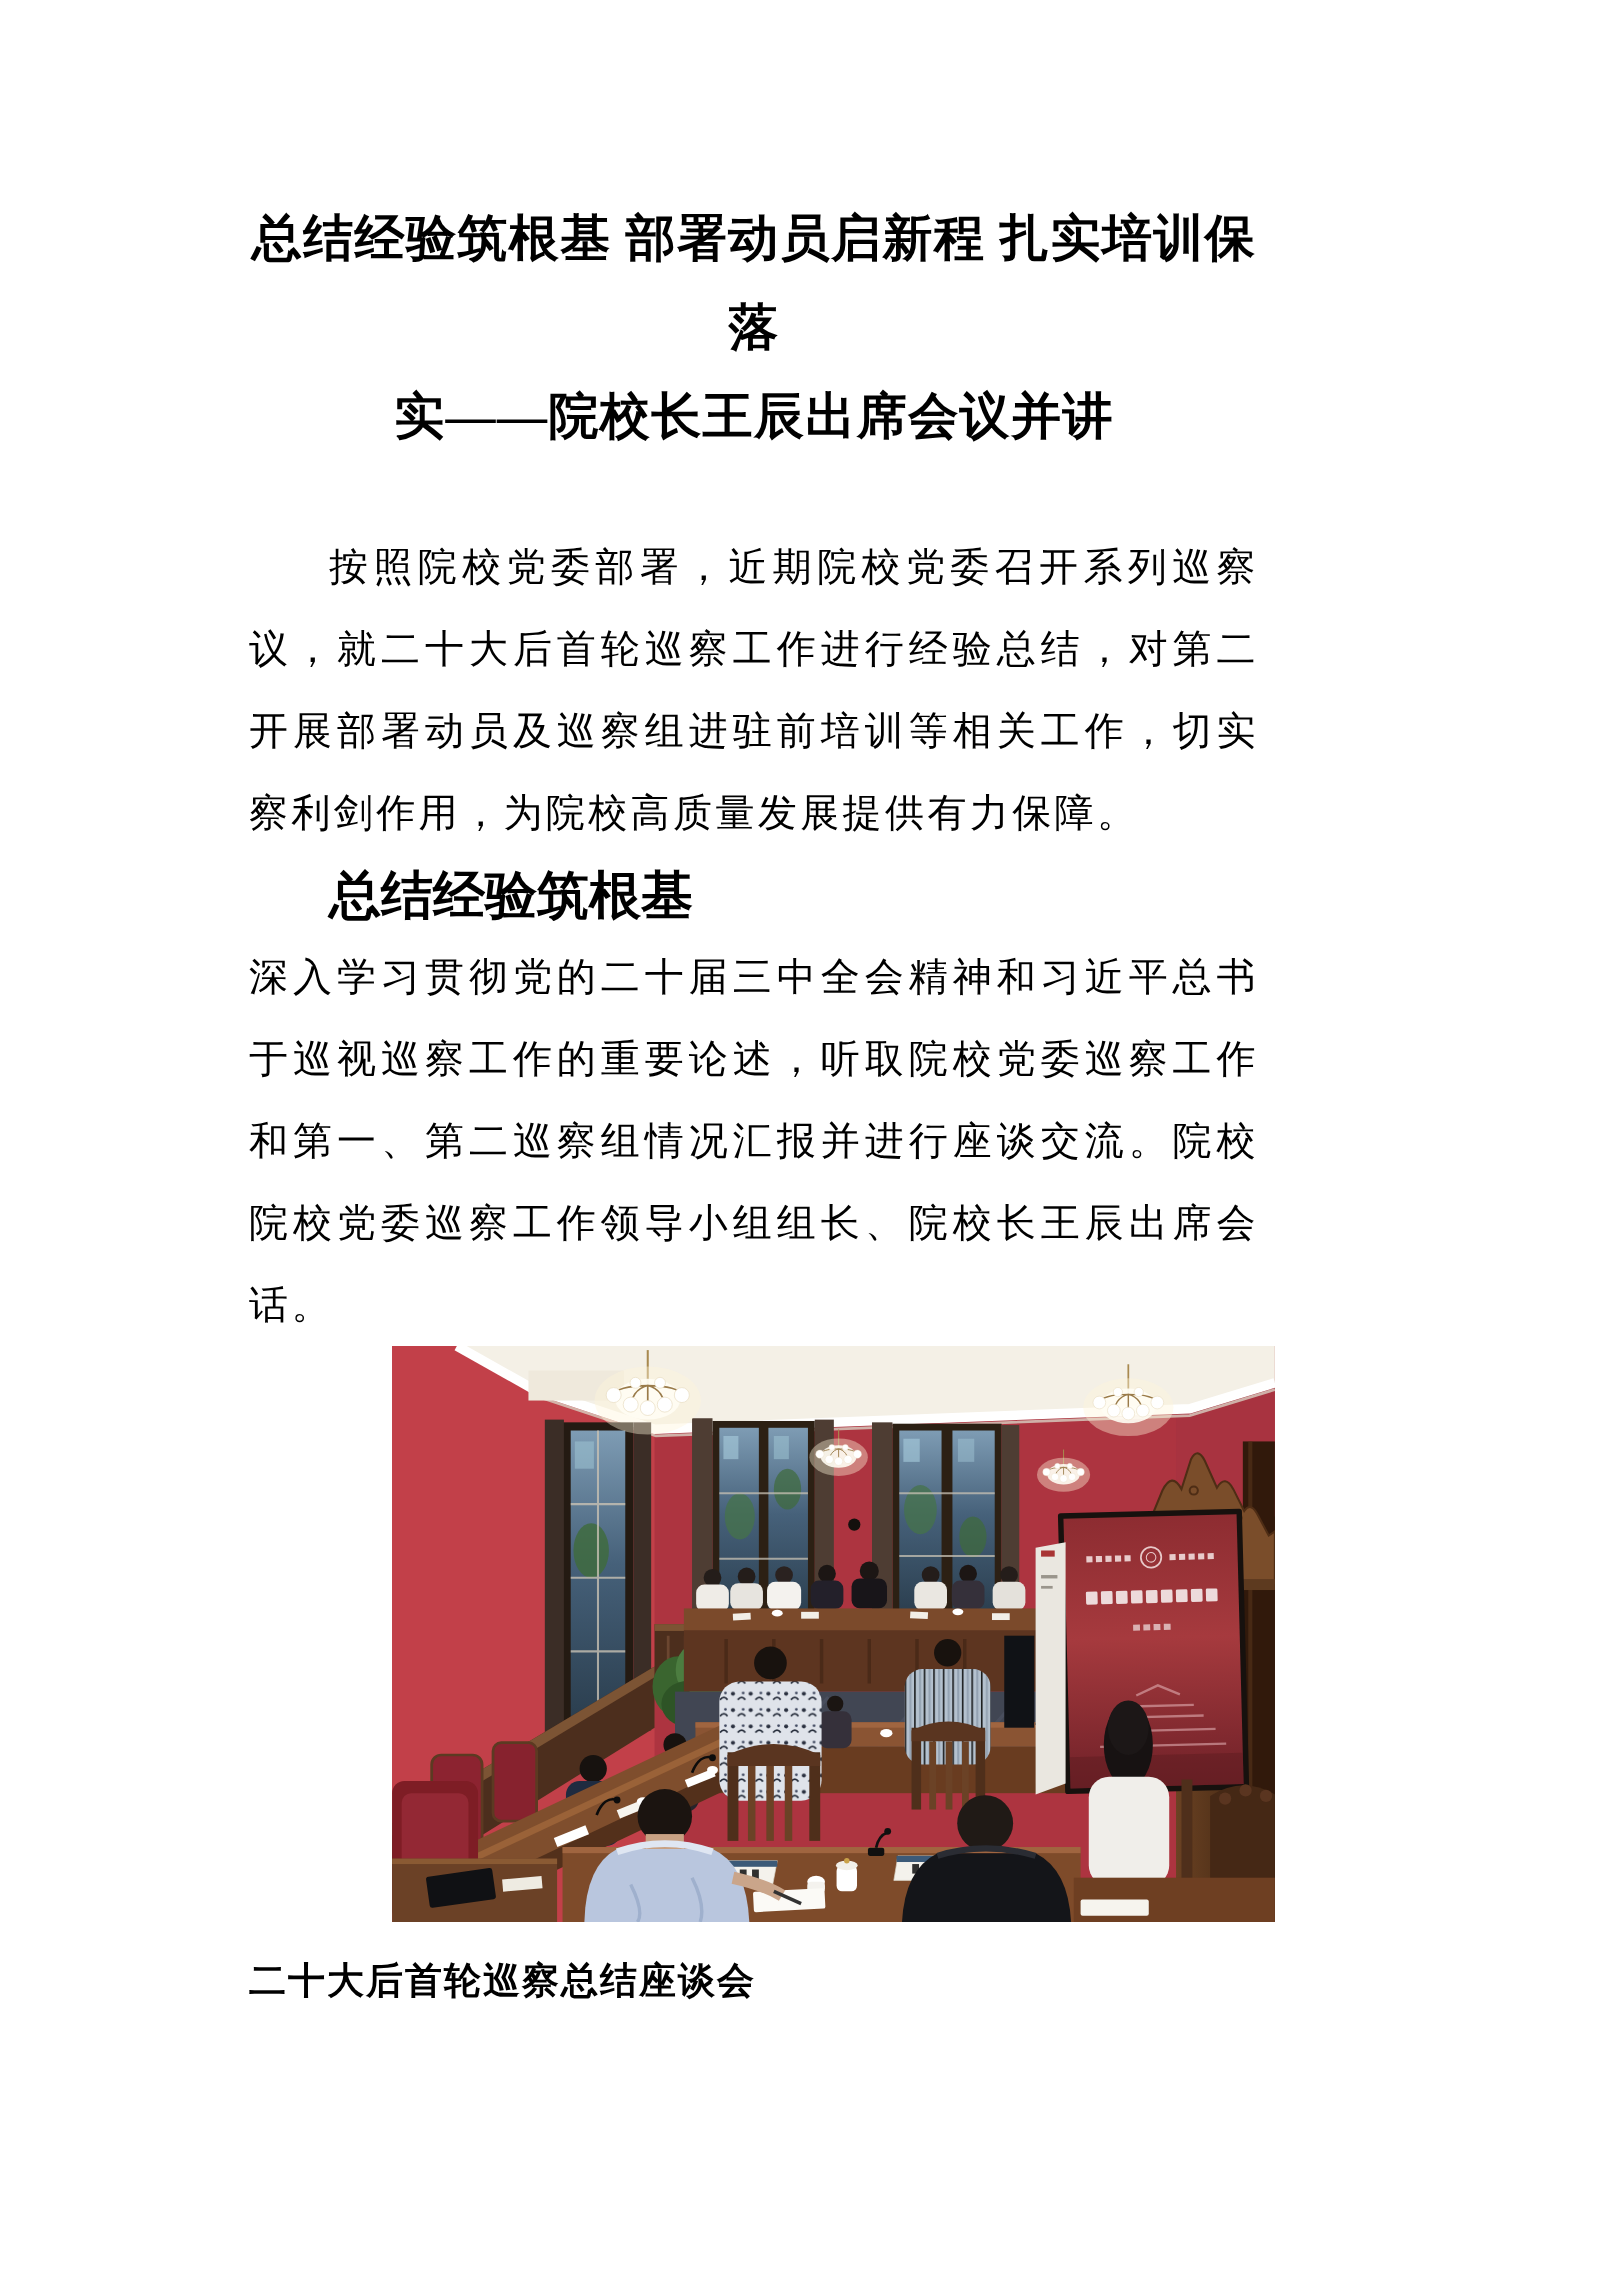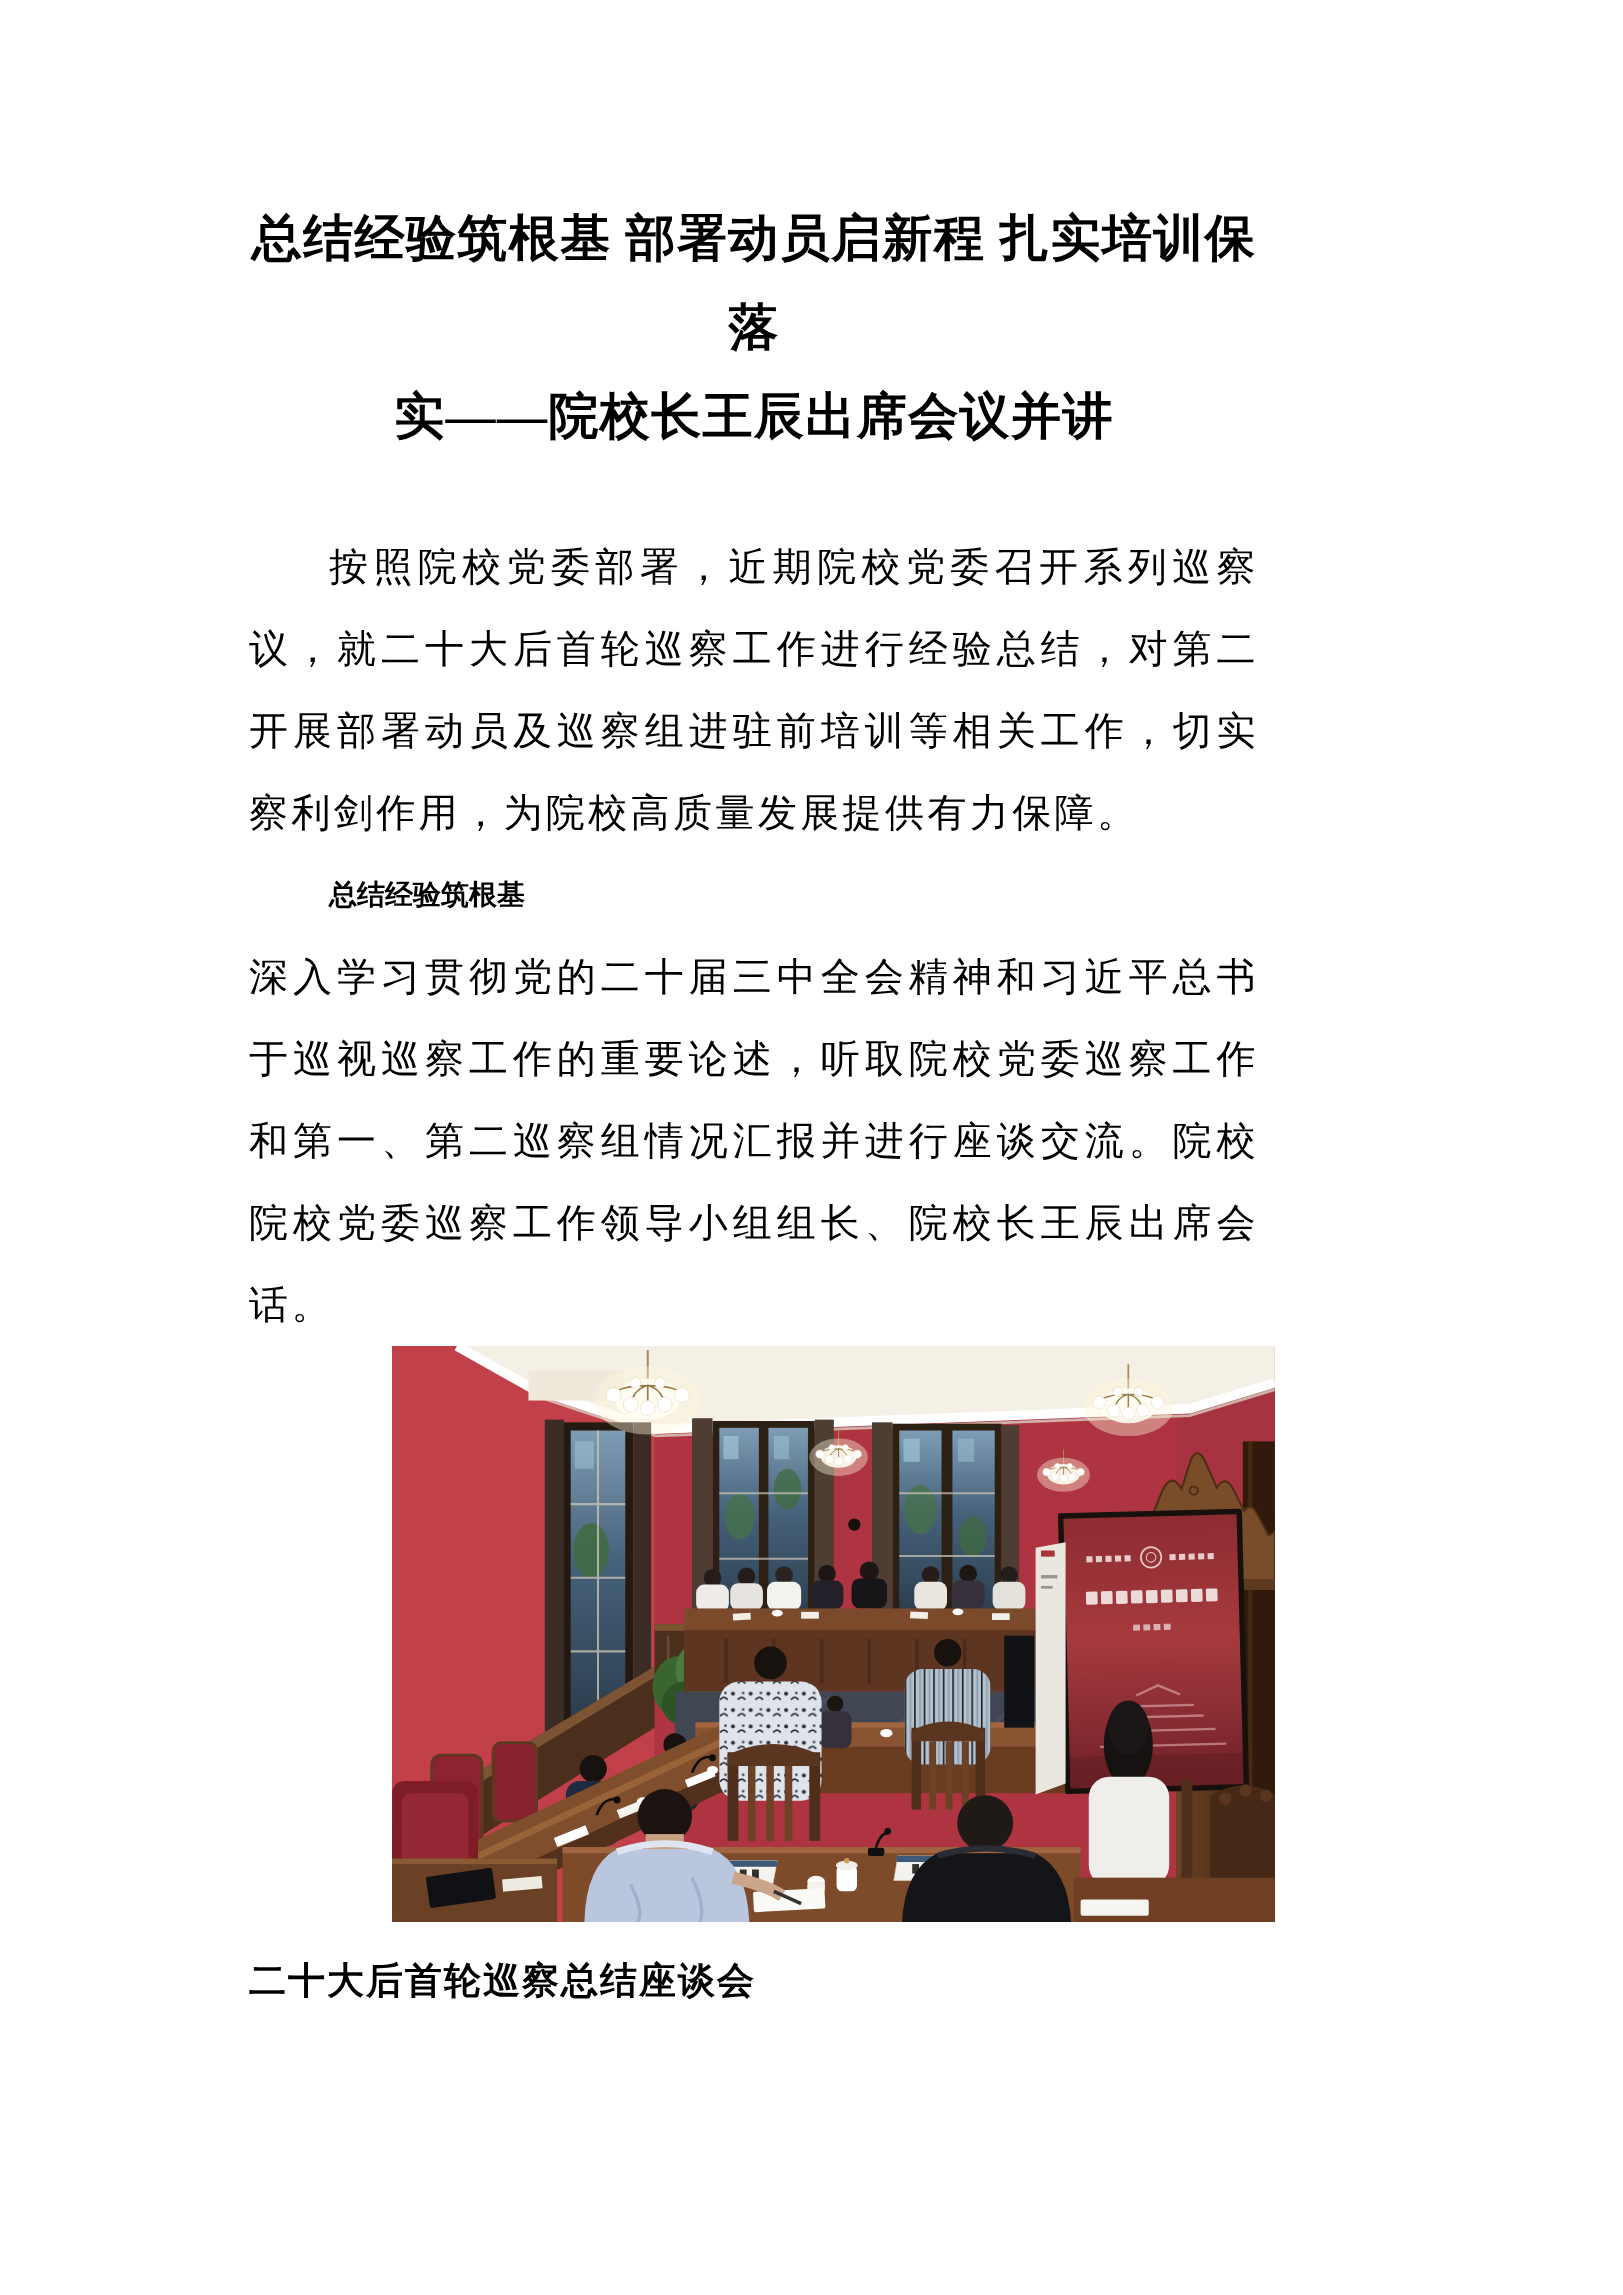--- a/index.html
+++ b/index.html
@@ -5,21 +5,21 @@
   html,body{margin:0;padding:0;background:#ffffff;}
   body{width:1623px;height:2295px;font-family:"Liberation Serif","DejaVu Serif",serif;color:#000;}
   .page{box-sizing:border-box;width:1491px;height:2295px;padding:194px 232px 0 249px;overflow:hidden;background:#fff;}
   .title{font-size:50px;font-weight:bold;line-height:89px;text-align:center;letter-spacing:1.4px;}
   .para{margin:0;}
   .para.first-para{margin-top:65px;}
   .line{height:82px;line-height:82px;font-size:39px;letter-spacing:3.4px;
         text-align:justify;text-align-last:justify;text-justify:inter-character;overflow:hidden;}
   .line.first{text-indent:80px;}
   .line.last{text-align-last:left;}
-  .subheading{font-family:"Liberation Sans","DejaVu Sans",sans-serif;font-weight:bold;font-size:28px;
+  .subheading{font-family:"Liberation Sans","DejaVu Sans",sans-serif;font-weight:bold;font-size:52px;
               height:82px;line-height:82px;padding-left:80px;}
   .photo-figure{width:883px;height:576px;margin:0 0 0 143px;}
   .photo-figure svg{display:block;}
   .caption{margin-top:18.4px;height:82px;line-height:82px;font-size:37px;text-align:left;letter-spacing:2px;font-weight:bold;}
 </style>
 </head>
 <body>
 
 <div class="page">
 

